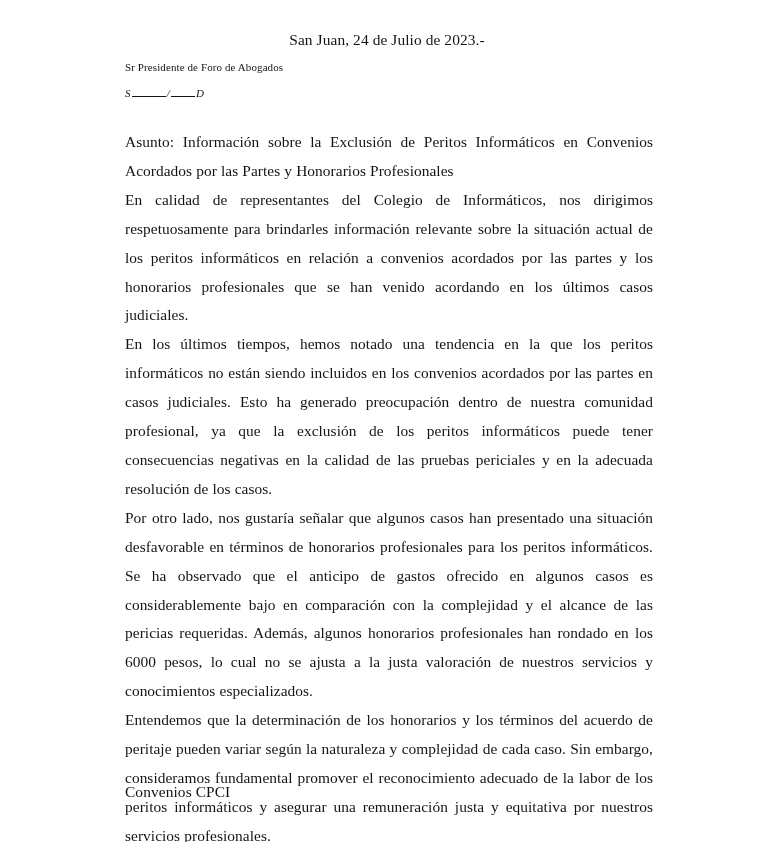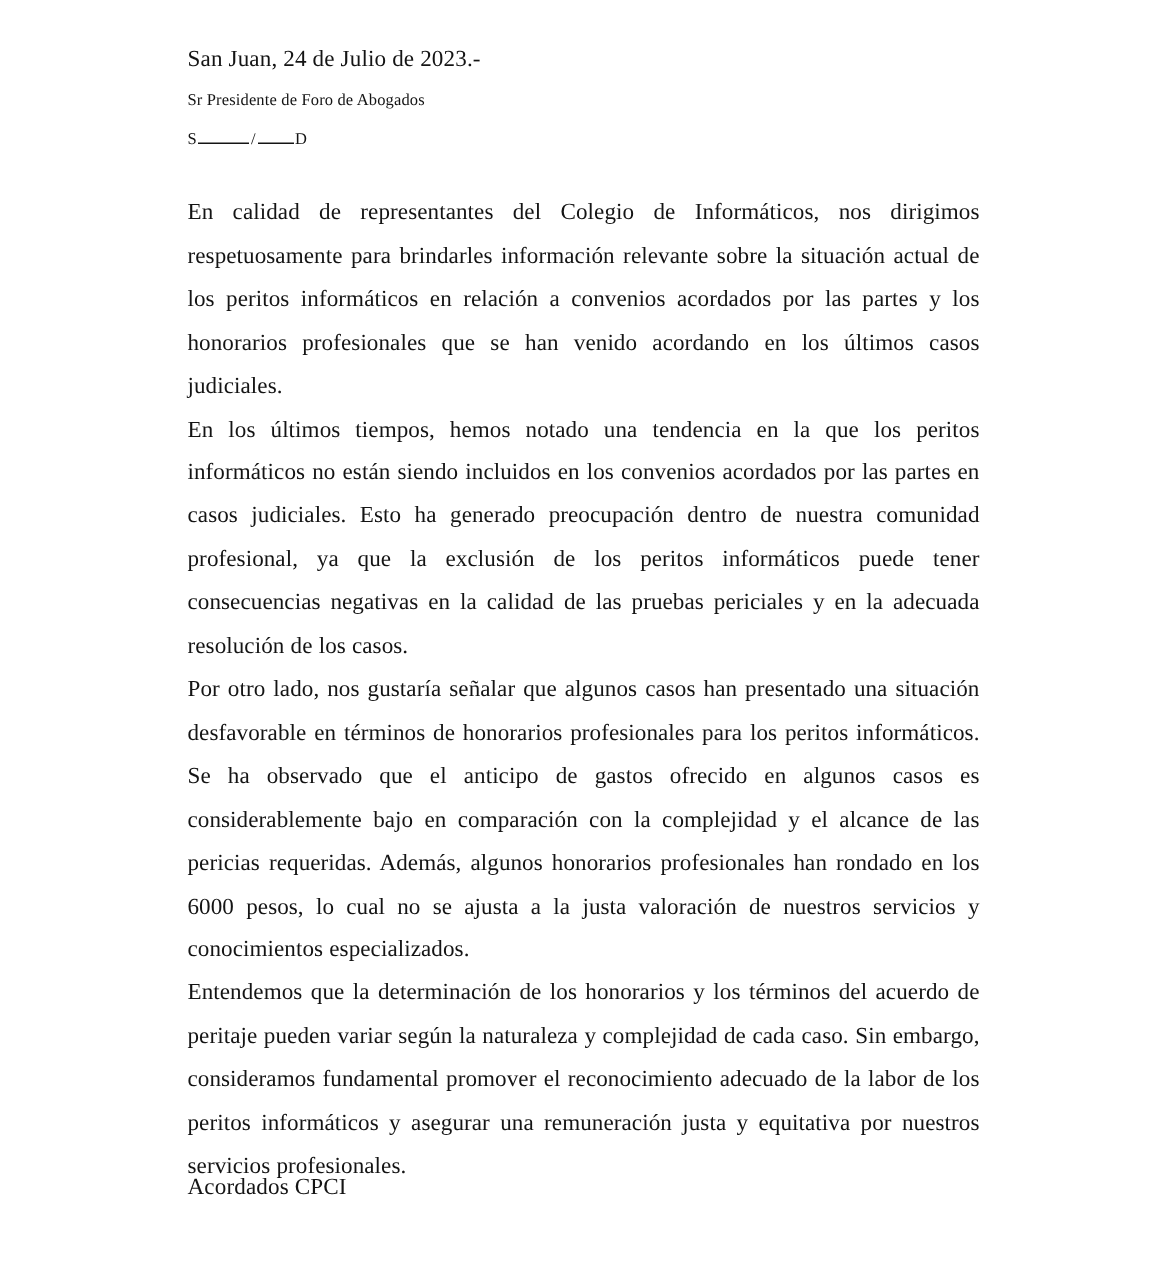--- a/index.html
+++ b/index.html
@@ -31,21 +31,21 @@
     top: 0;
     width: 528px;  
   }
 
   
   .date-line {
     position: absolute;
     top: 30px;
     right: 4px;
     left: 0;
-    text-align: left;
+    text-align: center;
     font-size: 15.4px;
     line-height: 20px;
     letter-spacing: 0.1px;
     white-space: nowrap;
   }
 
   
   .addressee {
     position: absolute;
     top: 55px;
@@ -53,20 +53,21 @@
     width: 100%;
   }
   .addressee .line {
     font-size: 11px;
     line-height: 25.5px;
     letter-spacing: 0.1px;
     white-space: nowrap;
   }
   .addressee .line.slot {
     letter-spacing: 0.2px;
+    font-style: italic;
   }
   .slot-underline {
     border-bottom: 1px solid #141414;
     display: inline-block;
     min-width: 34px;
     height: 0.82em;
     vertical-align: baseline;
     margin: 0 1px;
   }
   .slot-underline.short {
@@ -117,25 +118,26 @@
     <div class="date-line">San Juan, 24 de Julio de 2023.-</div>
 
     <div class="addressee">
       <div class="line">Sr Presidente de Foro de Abogados</div>
       <div class="line slot">
         <span>S</span><span class="slot-underline"></span><span>/</span><span class="slot-underline short"></span><span>D</span>
       </div>
     </div>
 
     <div class="body-block">
+      <p class="para subject">Asunto: Información sobre la Exclusión de Peritos Informáticos en Convenios Acordados por las Partes y Honorarios Profesionales</p>
       <p class="para">En calidad de representantes del Colegio de Informáticos, nos dirigimos respetuosamente para brindarles información relevante sobre la situación actual de los peritos informáticos en relación a convenios acordados por las partes y los honorarios profesionales que se han venido acordando en los últimos casos judiciales.</p>
       <p class="para">En los últimos tiempos, hemos notado una tendencia en la que los peritos informáticos no están siendo incluidos en los convenios acordados por las partes en casos judiciales. Esto ha generado preocupación dentro de nuestra comunidad profesional, ya que la exclusión de los peritos informáticos puede tener consecuencias negativas en la calidad de las pruebas periciales y en la adecuada resolución de los casos.</p>
       <p class="para">Por otro lado, nos gustaría señalar que algunos casos han presentado una situación desfavorable en términos de honorarios profesionales para los peritos informáticos. Se ha observado que el anticipo de gastos ofrecido en algunos casos es considerablemente bajo en comparación con la complejidad y el alcance de las pericias requeridas. Además, algunos honorarios profesionales han rondado en los 6000 pesos, lo cual no se ajusta a la justa valoración de nuestros servicios y conocimientos especializados.</p>
       <p class="para">Entendemos que la determinación de los honorarios y los términos del acuerdo de peritaje pueden variar según la naturaleza y complejidad de cada caso. Sin embargo, consideramos fundamental promover el reconocimiento adecuado de la labor de los peritos informáticos y asegurar una remuneración justa y equitativa por nuestros servicios profesionales.</p>
 
     </div>
 
     <div class="closing">
-      <div class="line">Acordados CPCI</div>
+      <div class="line">Convenios CPCI</div>
     </div>
 
   </div>
 </div>
 
 </body></html>

